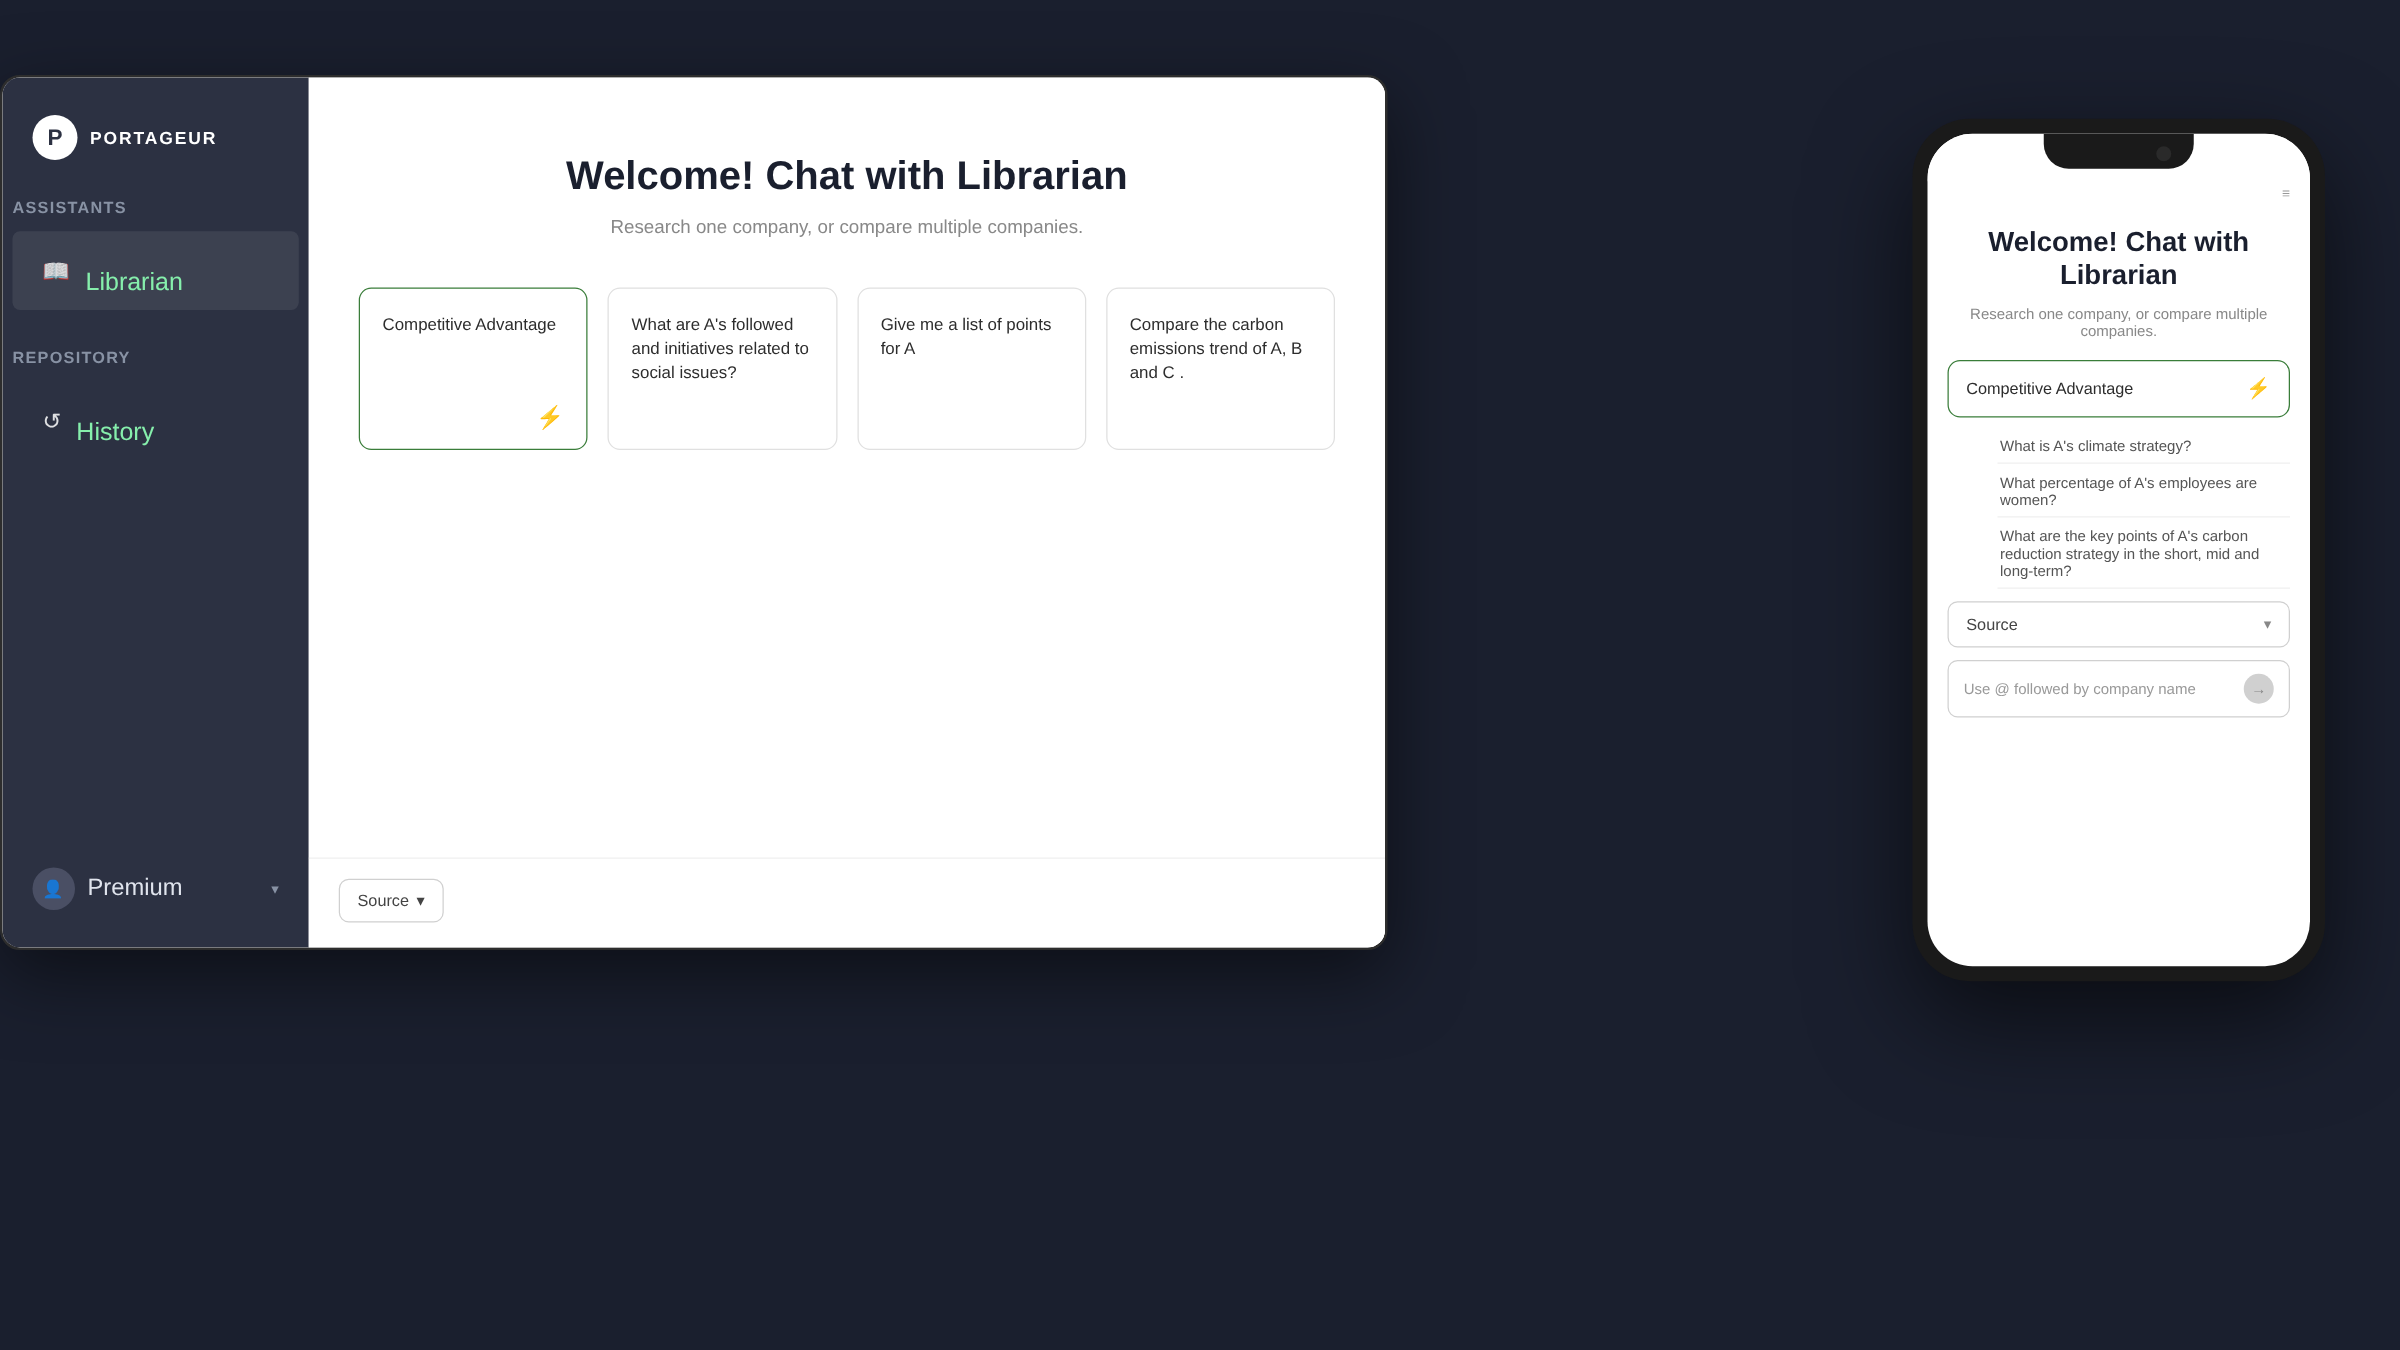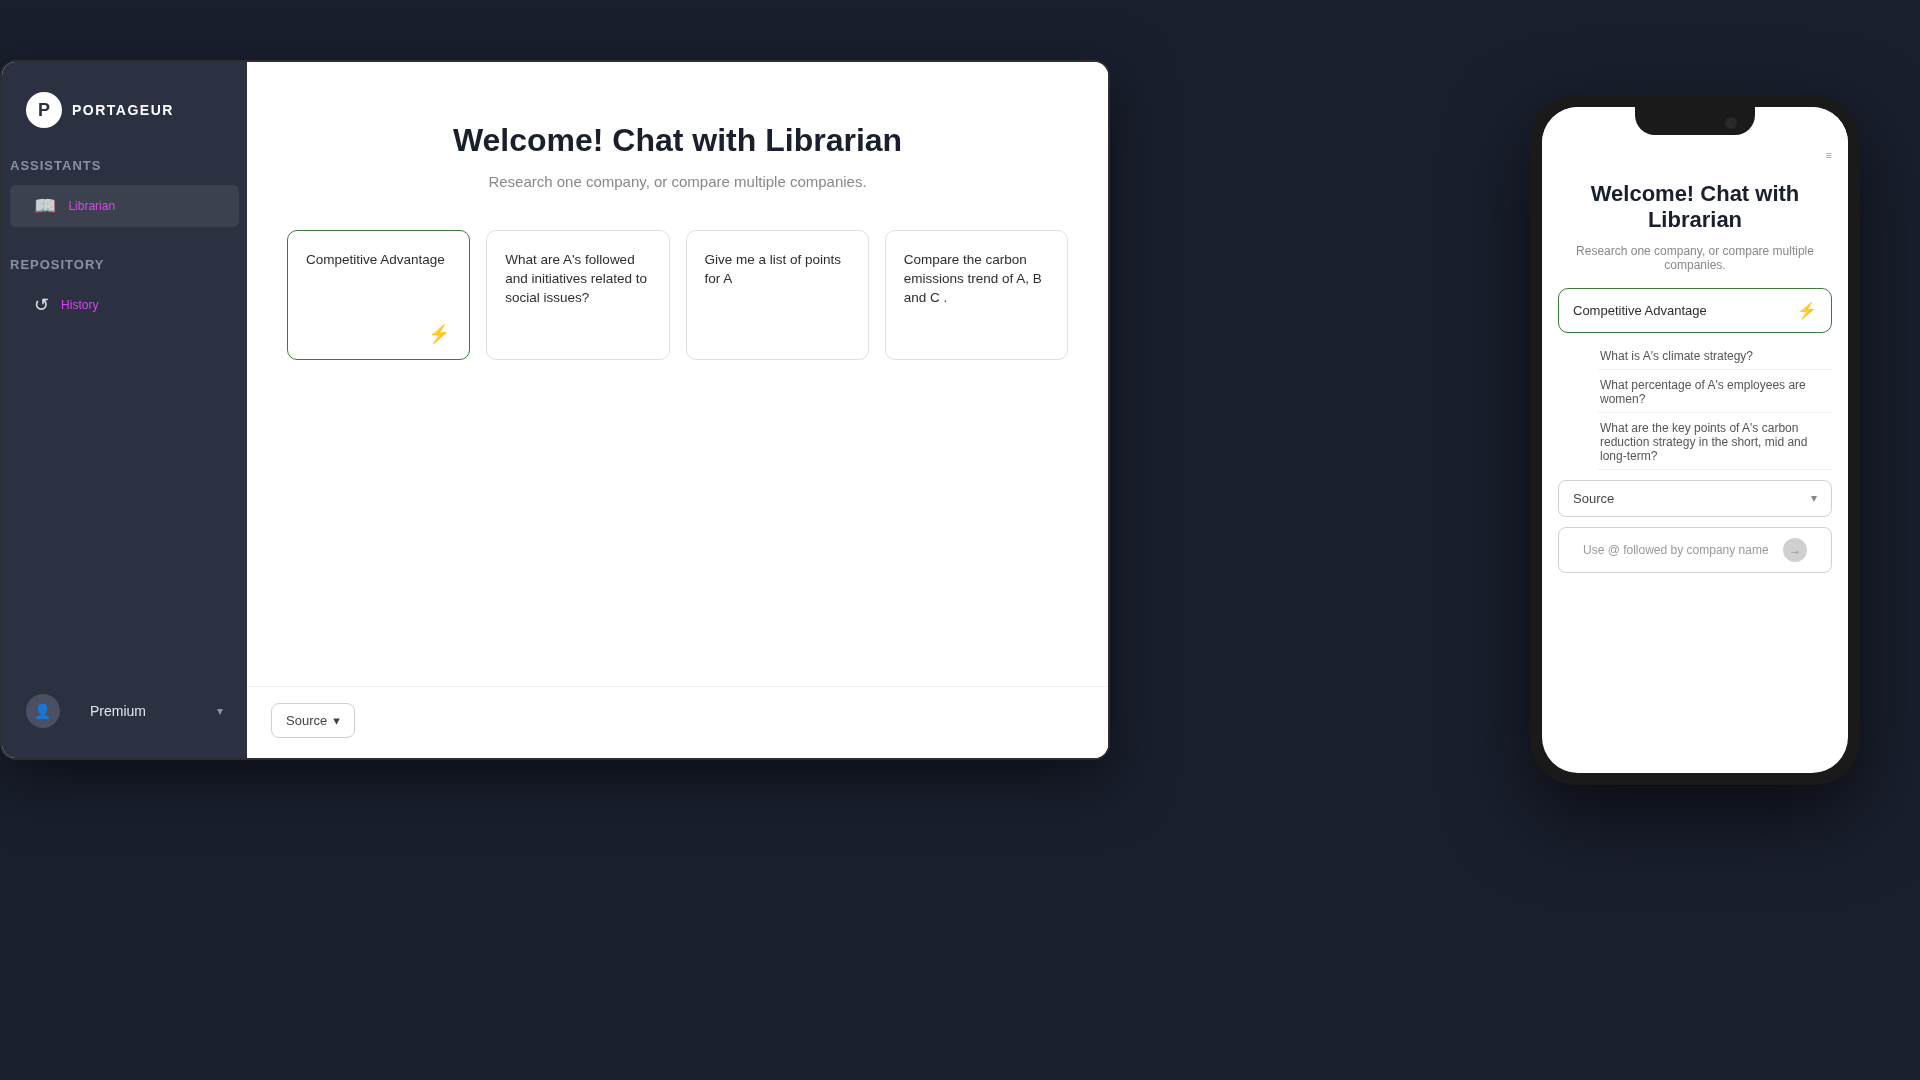--- a/index.html
+++ b/index.html
@@ -98,22 +98,23 @@
     .sidebar-item.active {
       background: rgba(255,255,255,0.08);
     }
 
     .sidebar-item-icon {
       font-size: 18px;
       opacity: 0.85;
     }
 
     .sidebar-item-label {
-      font-size: 12px;
-      color: #d946ef;
+      font-size: 20px;
+      color: #86efac;
+      margin-top: 20px;
     }
 
     .sidebar-spacer {
       height: 30px;
     }
 
     .sidebar-bottom {
       margin-top: auto;
       padding: 0 8px;
     }
@@ -132,24 +133,23 @@
       background: #4a4f64;
       border-radius: 50%;
       display: flex;
       align-items: center;
       justify-content: center;
       font-size: 14px;
       color: #ccc;
     }
 
     .user-name {
-      font-size: 14px;
+      font-size: 19px;
       color: #e0e4ed;
       flex: 1;
-      margin-left: 20px;
     }
 
     .user-chevron {
       font-size: 12px;
       color: #8892a4;
     }
 
     
     .main-content {
       flex: 1;
@@ -393,21 +393,21 @@
     .phone-source-chevron {
       font-size: 12px;
       color: #888;
     }
 
     .phone-input-row {
       display: flex;
       align-items: center;
       border: 1.5px solid #d0d0d0;
       border-radius: 8px;
-      padding: 10px 24px;
+      padding: 10px 12px;
       gap: 8px;
     }
 
     .phone-input-text {
       flex: 1;
       font-size: 12px;
       color: #999;
     }
 
     .phone-send-icon {

